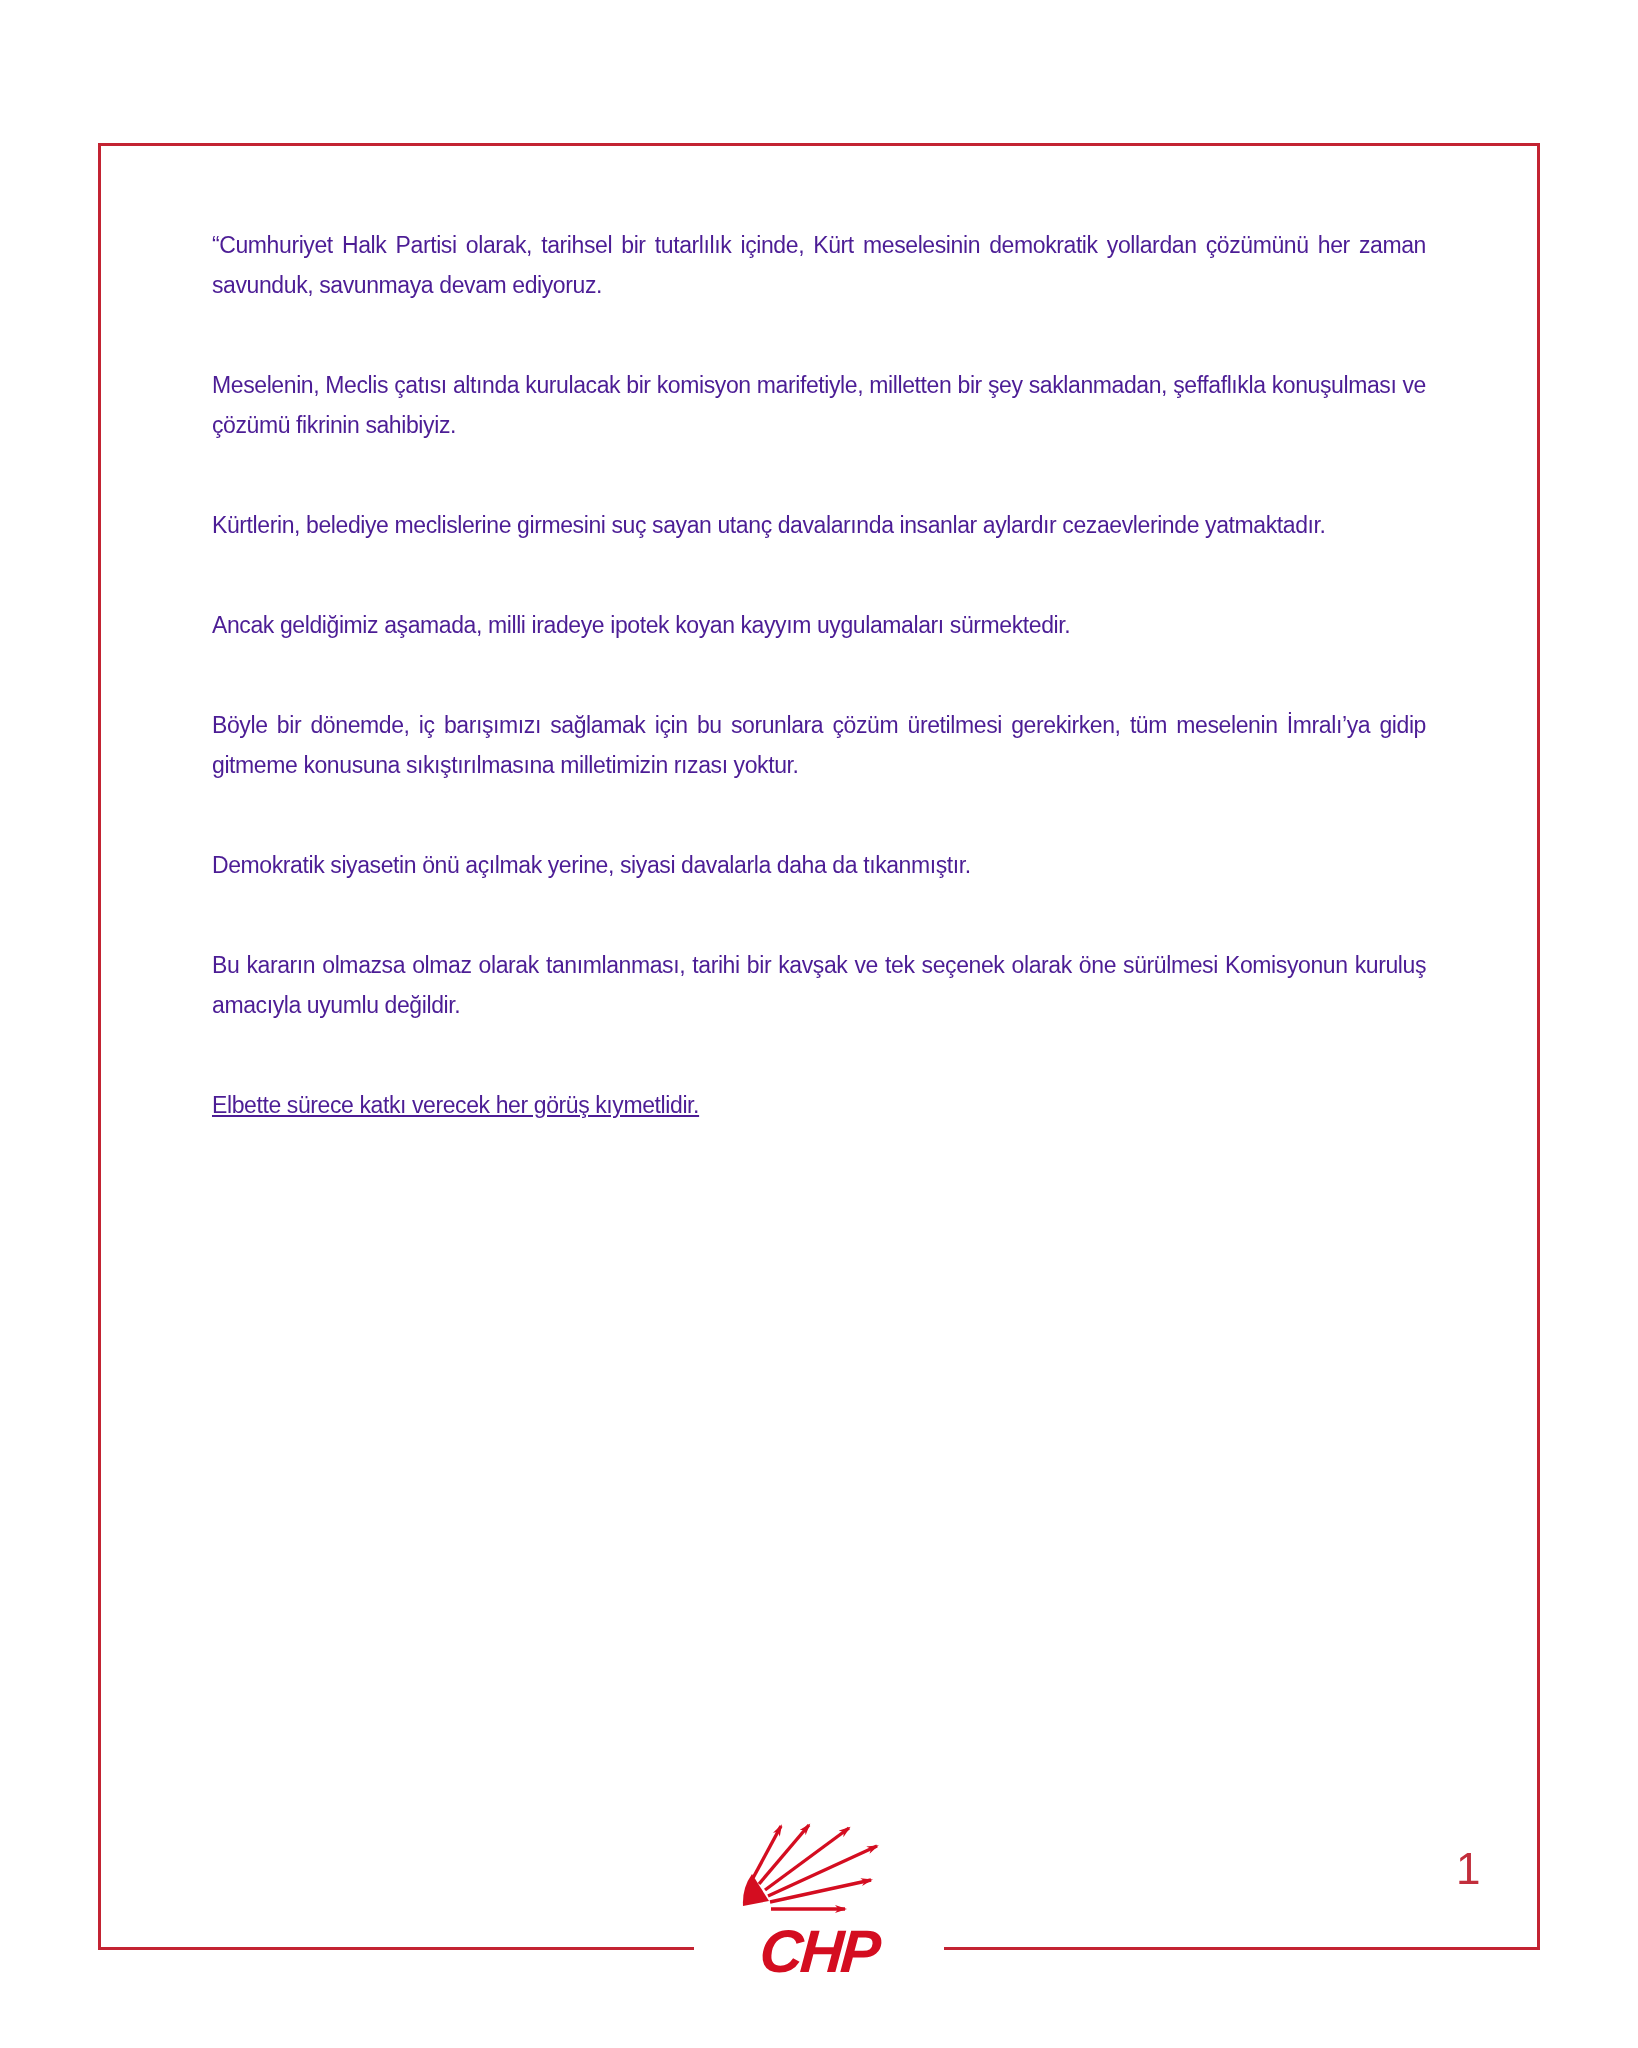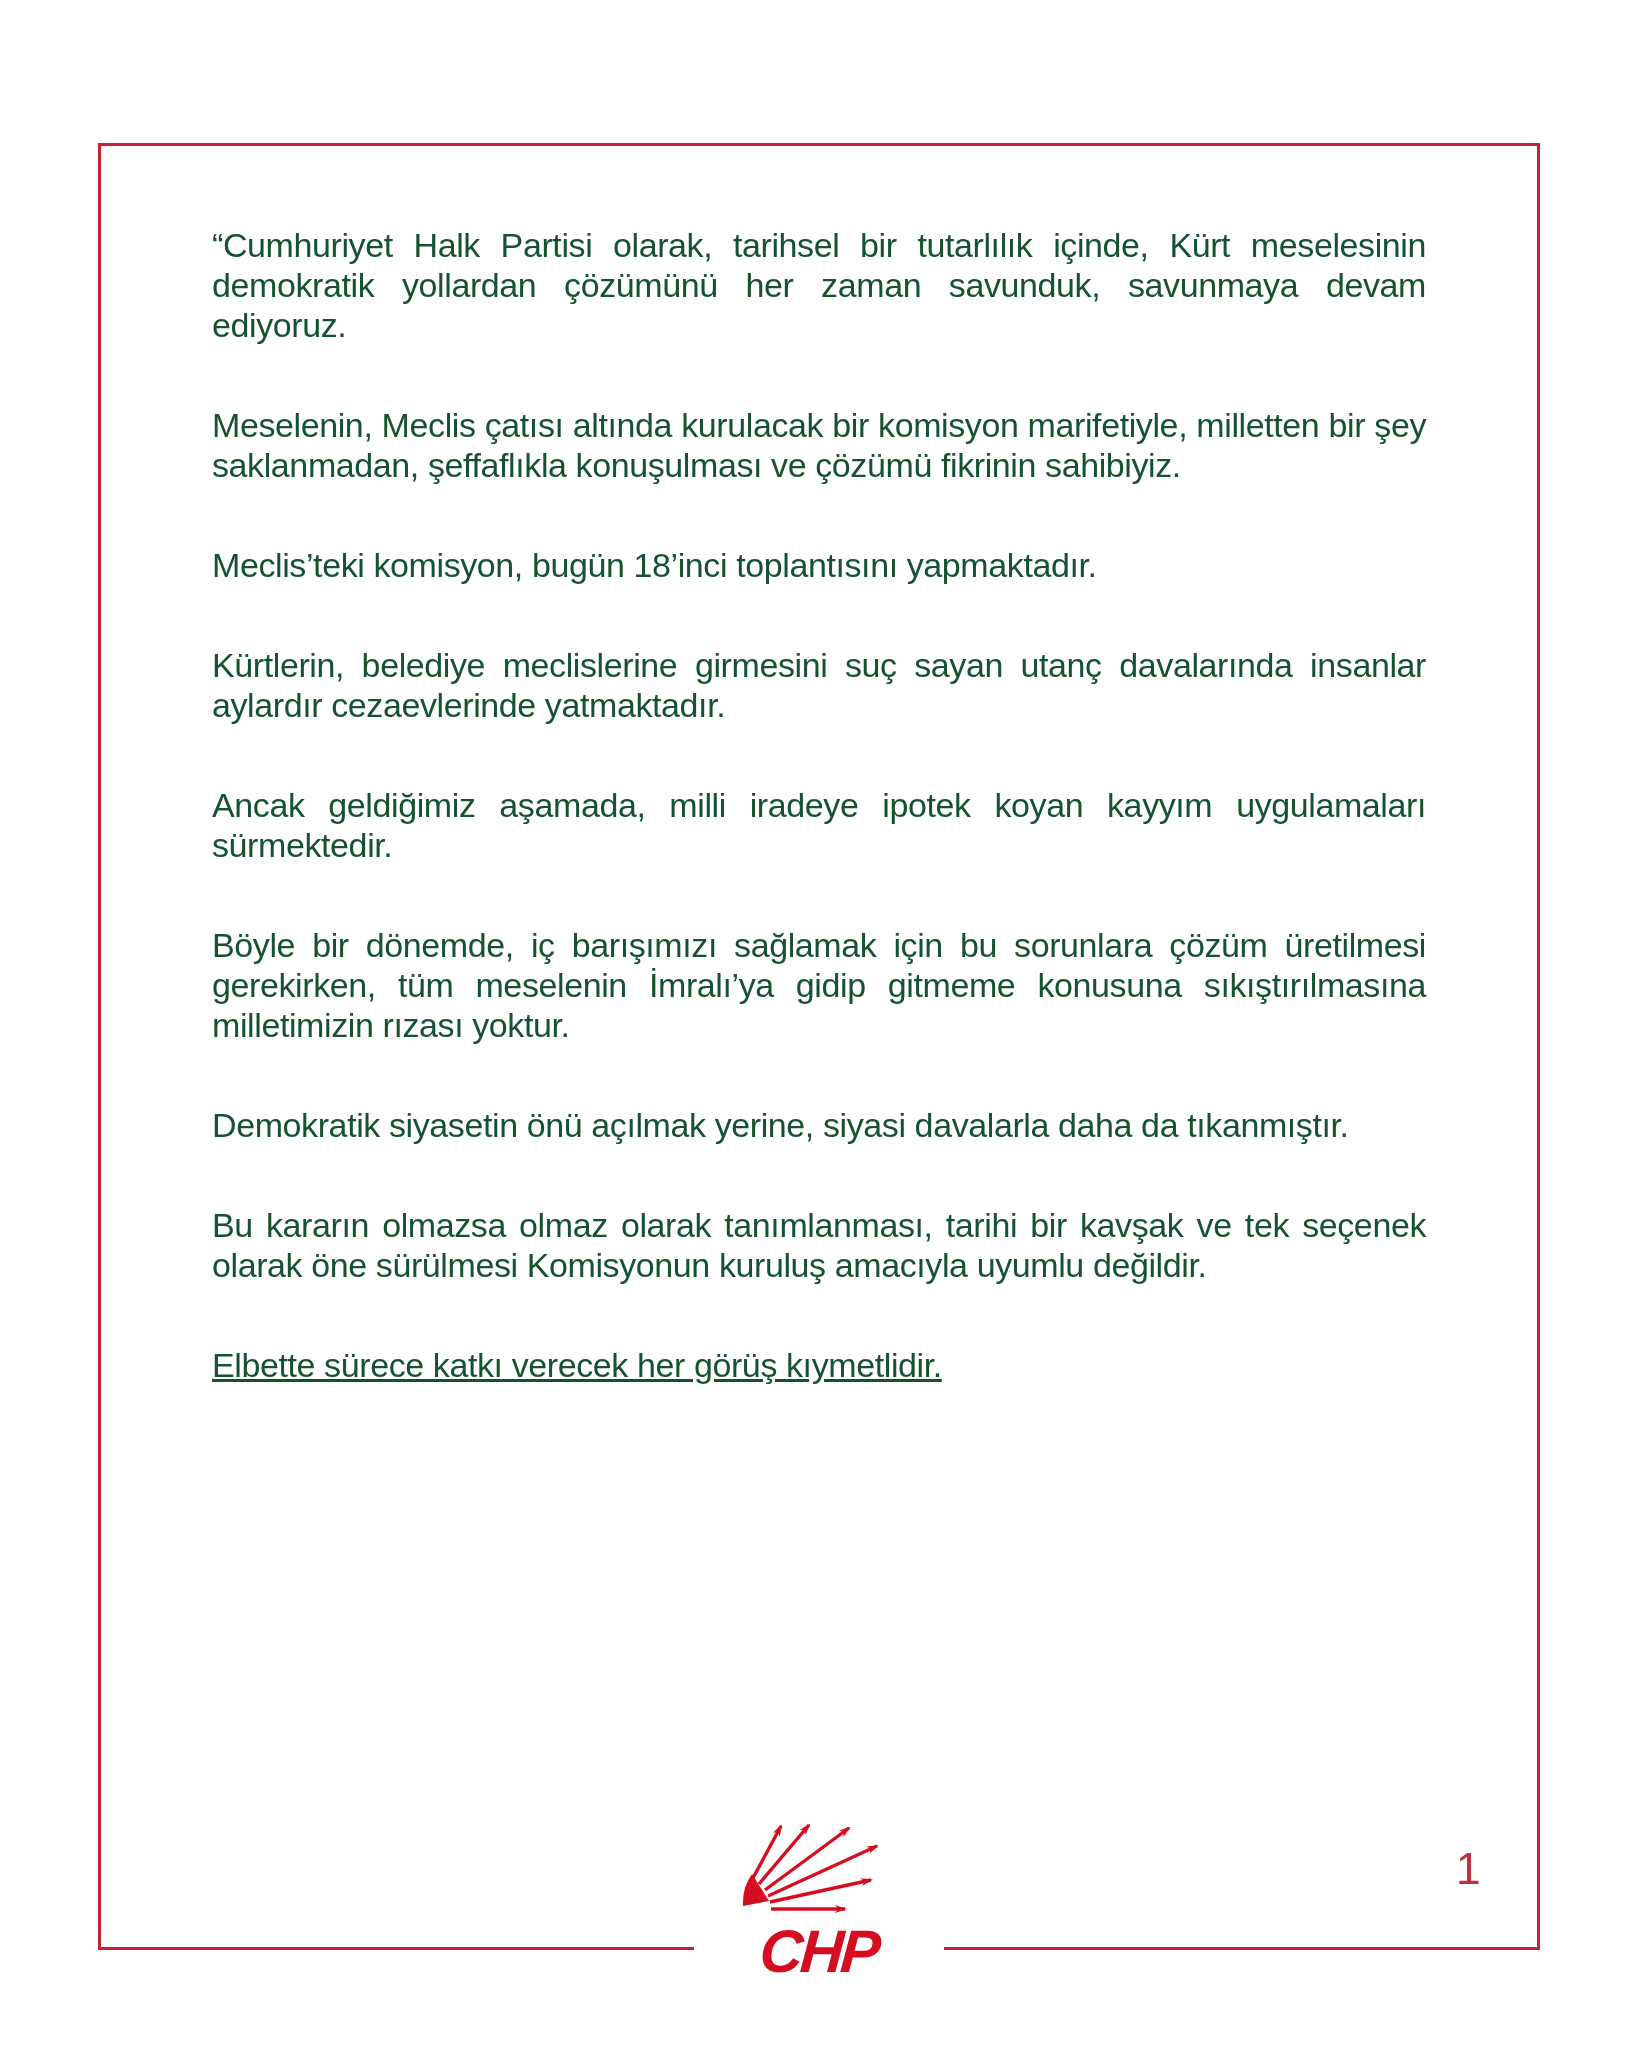--- a/index.html
+++ b/index.html
@@ -9,22 +9,22 @@
   }
   .frame{
     position:absolute;left:98px;top:143px;width:1436px;height:1801px;
     border:3px solid #C32332;background:transparent;
   }
   .content{
     position:absolute;left:212px;top:225px;width:1214px;
   }
   .para{
     margin:0 0 60px 0;
-    font-size:34px;line-height:40px;letter-spacing:-0.4px;
-    color:#14532d;text-align:justify;
+    font-size:23px;line-height:40px;letter-spacing:-0.4px;
+    color:#4c1d95;text-align:justify;
   }
   .para:last-child{margin-bottom:0;text-decoration:underline;}
   .page-number{
     position:absolute;left:1456px;top:1846px;width:40px;
     font-size:44px;line-height:46px;color:#C22E3C;text-align:left;
   }
   .logo-box{
     position:absolute;left:694px;top:1802px;width:250px;height:216px;
     background:#ffffff;display:flex;flex-direction:column;align-items:center;
   }
@@ -37,21 +37,20 @@
   }
 </style>
 </head>
 <body>
 
 <div class="frame"></div>
 
 <div class="content">
   <p class="para">“Cumhuriyet Halk Partisi olarak, tarihsel bir tutarlılık içinde, Kürt meselesinin demokratik yollardan çözümünü her zaman savunduk, savunmaya devam ediyoruz.</p>
   <p class="para">Meselenin, Meclis çatısı altında kurulacak bir komisyon marifetiyle, milletten bir şey saklanmadan, şeffaflıkla konuşulması ve çözümü fikrinin sahibiyiz.</p>
-  <p class="para">Meclis’teki komisyon, bugün 18’inci toplantısını yapmaktadır.</p>
   <p class="para">Kürtlerin, belediye meclislerine girmesini suç sayan utanç davalarında insanlar aylardır cezaevlerinde yatmaktadır.</p>
   <p class="para">Ancak geldiğimiz aşamada, milli iradeye ipotek koyan kayyım uygulamaları sürmektedir.</p>
   <p class="para">Böyle bir dönemde, iç barışımızı sağlamak için bu sorunlara çözüm üretilmesi gerekirken, tüm meselenin İmralı’ya gidip gitmeme konusuna sıkıştırılmasına milletimizin rızası yoktur.</p>
   <p class="para">Demokratik siyasetin önü açılmak yerine, siyasi davalarla daha da tıkanmıştır.</p>
   <p class="para">Bu kararın olmazsa olmaz olarak tanımlanması, tarihi bir kavşak ve tek seçenek olarak öne sürülmesi Komisyonun kuruluş amacıyla uyumlu değildir.</p>
   <p class="para">Elbette sürece katkı verecek her görüş kıymetlidir.</p>
 </div>
 
 <div class="page-number">1</div>
 

